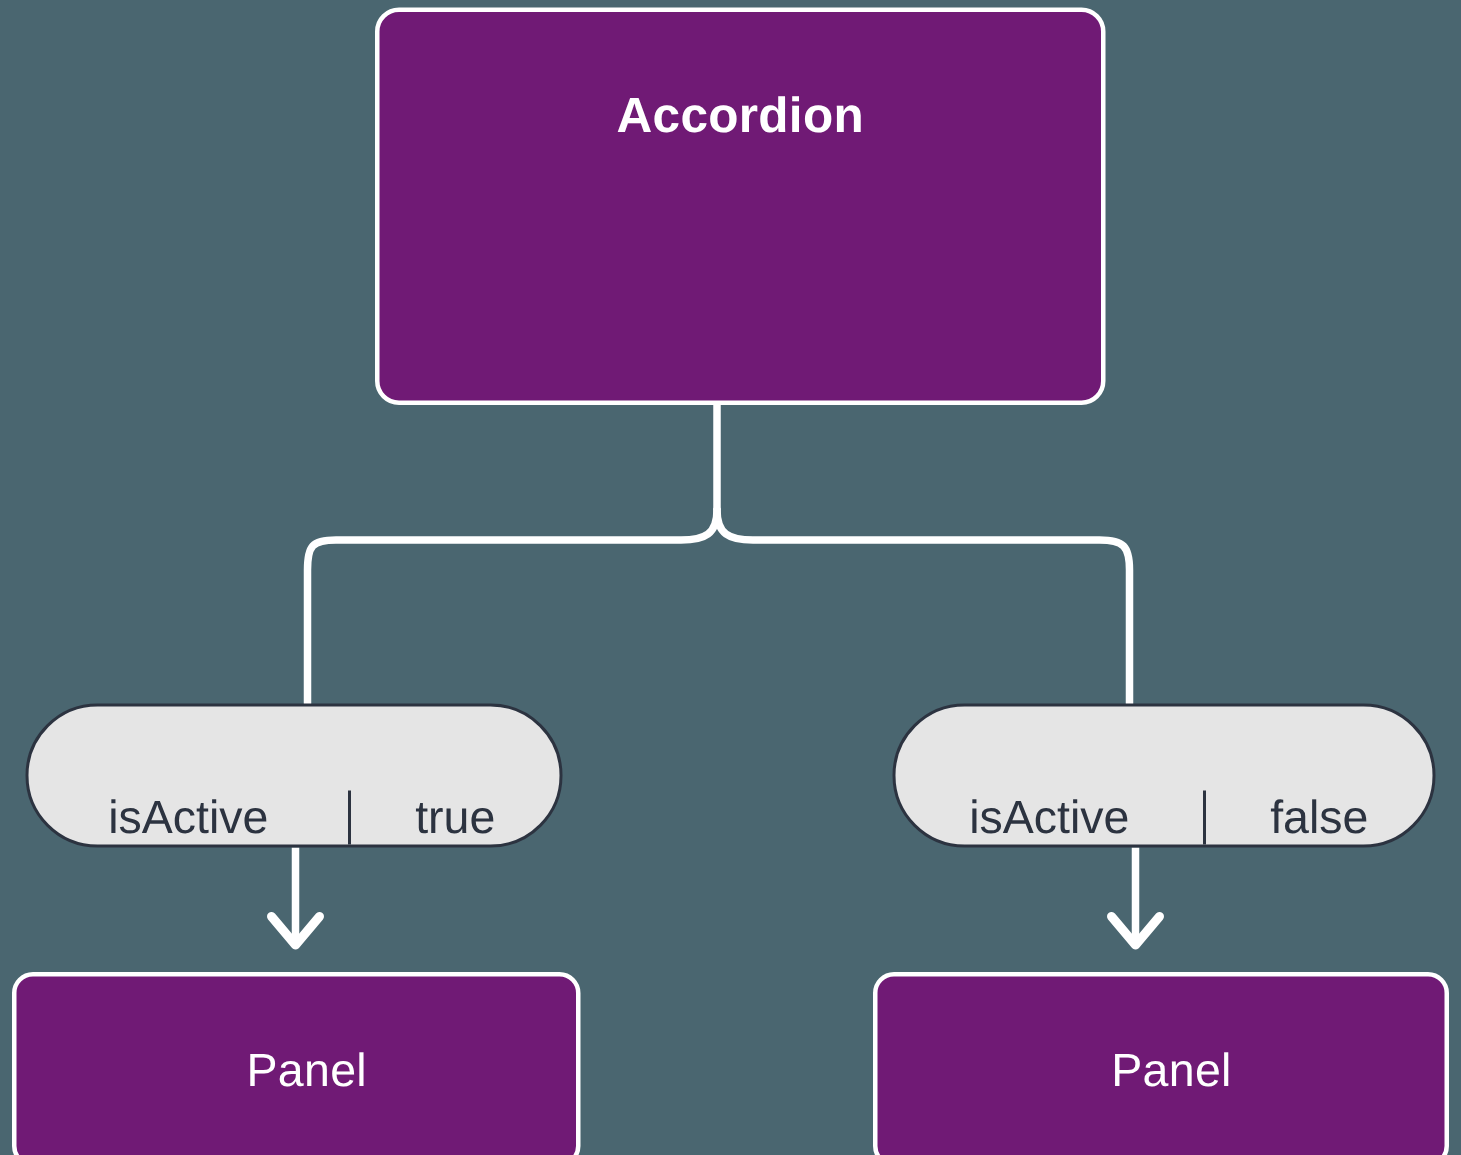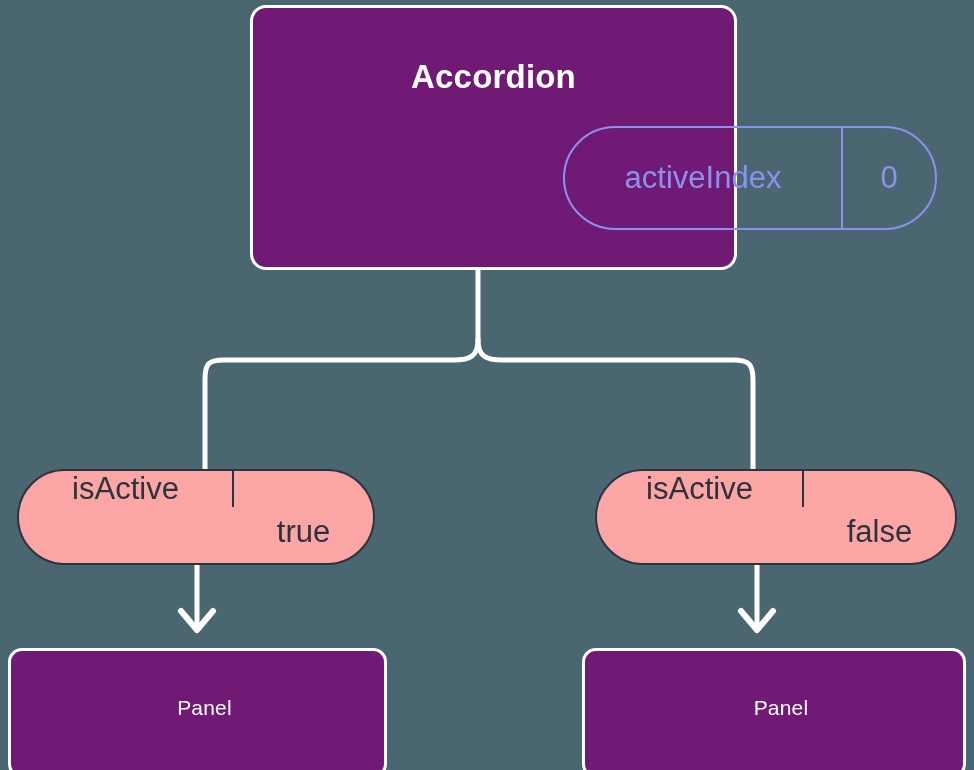--- a/index.html
+++ b/index.html
@@ -58,21 +58,21 @@
   .panel-card {
     top: 648px;
     height: 130px;
     border-radius: 14px;
   }
   #panel-left  { left: 8px;   width: 379px; }
   #panel-right { left: 582px; width: 384px; }
 
   .panel-card .card-title {
     top: 45px;
-    font-size: 21px;
+    font-size: 31px;
     font-weight: 500;
     margin-left: 14px;
   }
 
   
   #active-index-pill {
     position: absolute;
     box-sizing: border-box;
     left: 310px;
     top: 118px;
@@ -102,25 +102,25 @@
     font-size: 31px;
     font-weight: 400;
   }
 
   
   .prop-pill {
     position: absolute;
     box-sizing: border-box;
     top: 469px;
     height: 96px;
-    background: #fca5a5;
+    background: #e5e5e5;
     border: 2px solid #2c3340;
     border-radius: 48px;
     display: flex;
-    align-items: flex-start;
+    align-items: flex-end;
     z-index: 3;
   }
   #pill-left  { left: 17px;  width: 358px; }
   #pill-right { left: 595px; width: 362px; }
 
   .prop-pill .pill-key {
     display: flex;
     align-items: center;
     justify-content: center;
     color: #2c3340;
@@ -156,24 +156,20 @@
     <path d="M 197 565 L 197 630" fill="none" stroke="#ffffff" stroke-width="5" stroke-linecap="butt"></path>
     <path d="M 181 611 L 197 630 L 213 611" fill="none" stroke="#ffffff" stroke-width="6" stroke-linecap="round" stroke-linejoin="round"></path>
 
     <path d="M 757 565 L 757 630" fill="none" stroke="#ffffff" stroke-width="5" stroke-linecap="butt"></path>
     <path d="M 741 611 L 757 630 L 773 611" fill="none" stroke="#ffffff" stroke-width="6" stroke-linecap="round" stroke-linejoin="round"></path>
   </svg>
 
   <div class="card" id="accordion-card">
     <div class="card-title">Accordion</div>
 
-    <div id="active-index-pill">
-      <div class="pill-key">activeIndex</div>
-      <div class="pill-val">0</div>
-    </div>
   </div>
 
   <div class="prop-pill" id="pill-left">
     <div class="pill-key">isActive</div>
     <div class="pill-val">true</div>
   </div>
 
   <div class="prop-pill" id="pill-right">
     <div class="pill-key">isActive</div>
     <div class="pill-val">false</div>

